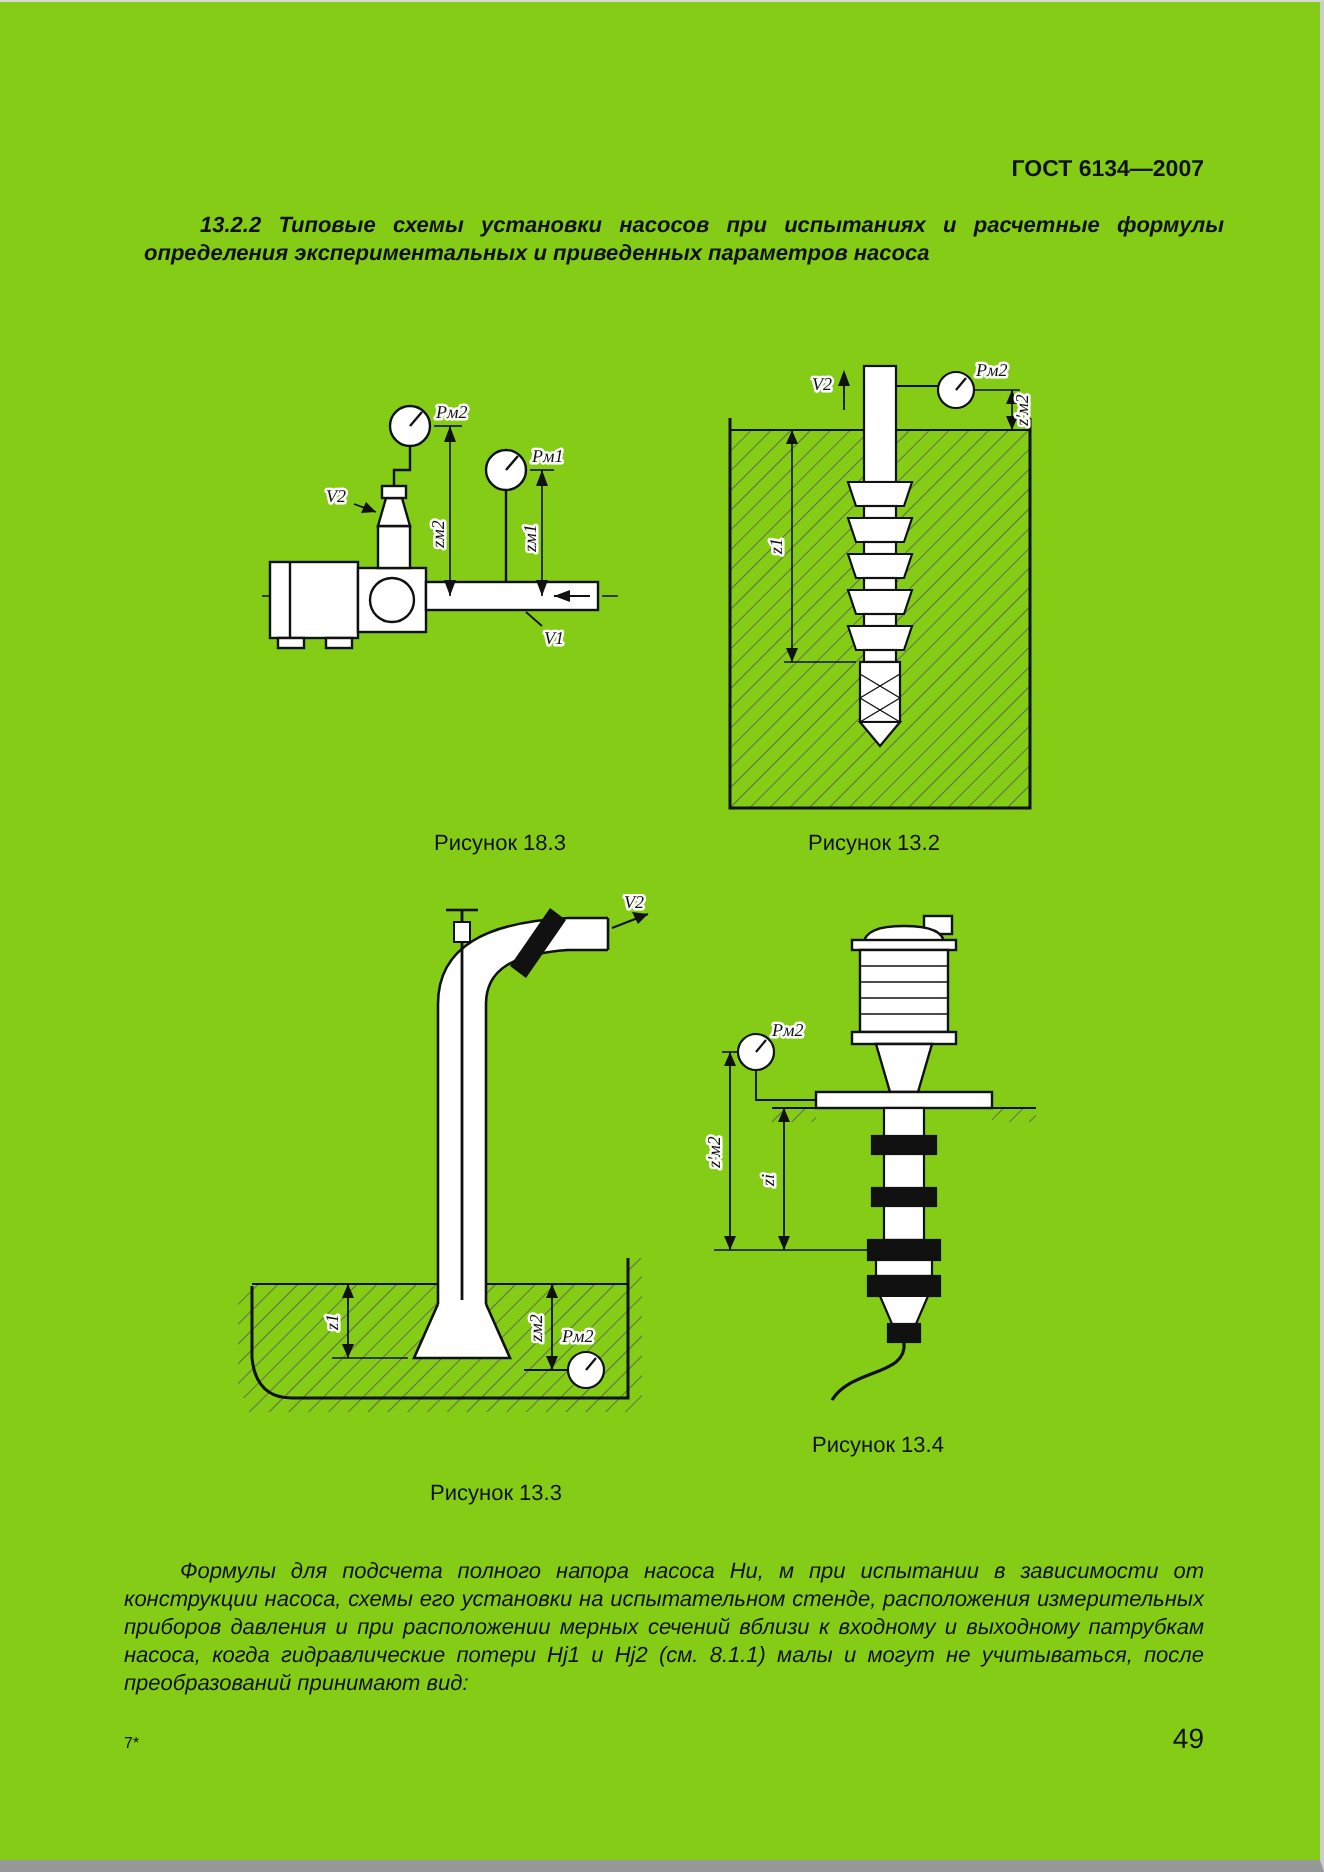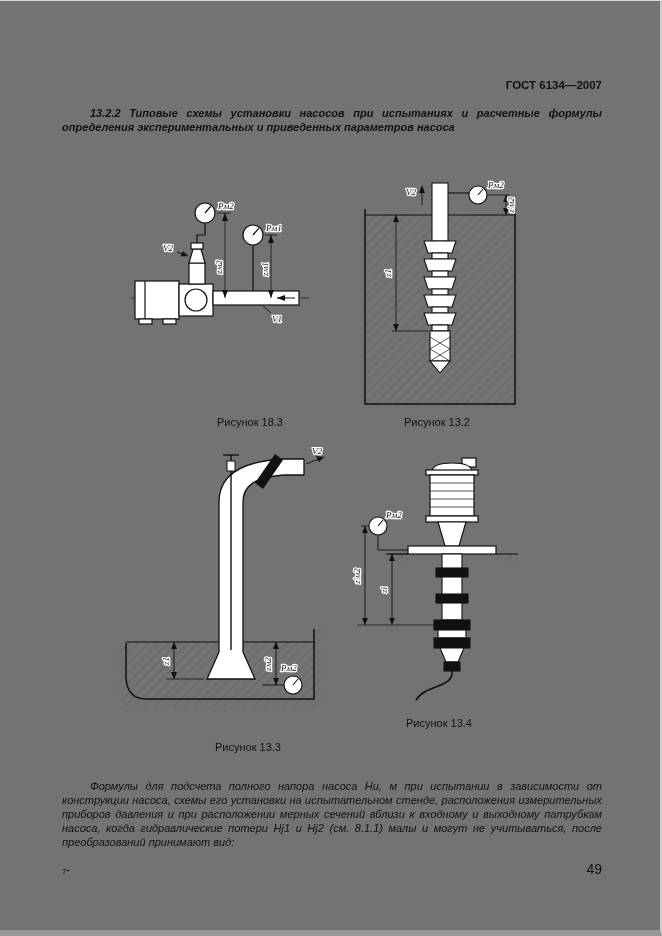--- a/index.html
+++ b/index.html
@@ -1,23 +1,23 @@
 <!DOCTYPE html>
 <html><head>
 <meta charset="utf-8">
 <style>
   html,body { margin:0; padding:0; background:#e9e9e9; }
   .page {
-    position:relative; width:662px; height:936px; background:#737373;
+    position:relative; width:662px; height:936px; background:#84cc16;
     font-family:"Liberation Sans", sans-serif; color:#111; overflow:hidden;
     box-sizing:border-box; border-top:1px solid #d8d8d8;
     border-right:2px solid #cdcdcd; border-bottom:6px solid #96989a;
   }
   .hdr { position:absolute; top:78px; right:58px; font-weight:bold; font-size:11.5px; }
-  .heading { position:absolute; top:106px; left:62px; width:540px; margin:0;
+  .heading { position:absolute; top:106px; left:72px; width:540px; margin:0;
     font-weight:bold; font-style:italic; font-size:11px; line-height:13.5px;
     text-indent:28px; text-align:justify; }
   .p1 { position:absolute; top:137px; left:62px; width:540px; margin:0;
     font-size:11px; line-height:13.5px; text-indent:28px; text-align:justify; }
   .p2 { position:absolute; top:778px; left:62px; width:540px; margin:0;
     font-size:11px; line-height:14px; text-indent:28px; text-align:justify; font-style:italic; }
   .figbox { position:absolute; }
   .figcap { position:absolute; width:130px; text-align:center; font-size:11px; }
   .groupcap { position:absolute; top:739px; left:70px; width:522px; text-align:center;
     font-size:11px; line-height:13.5px; }

